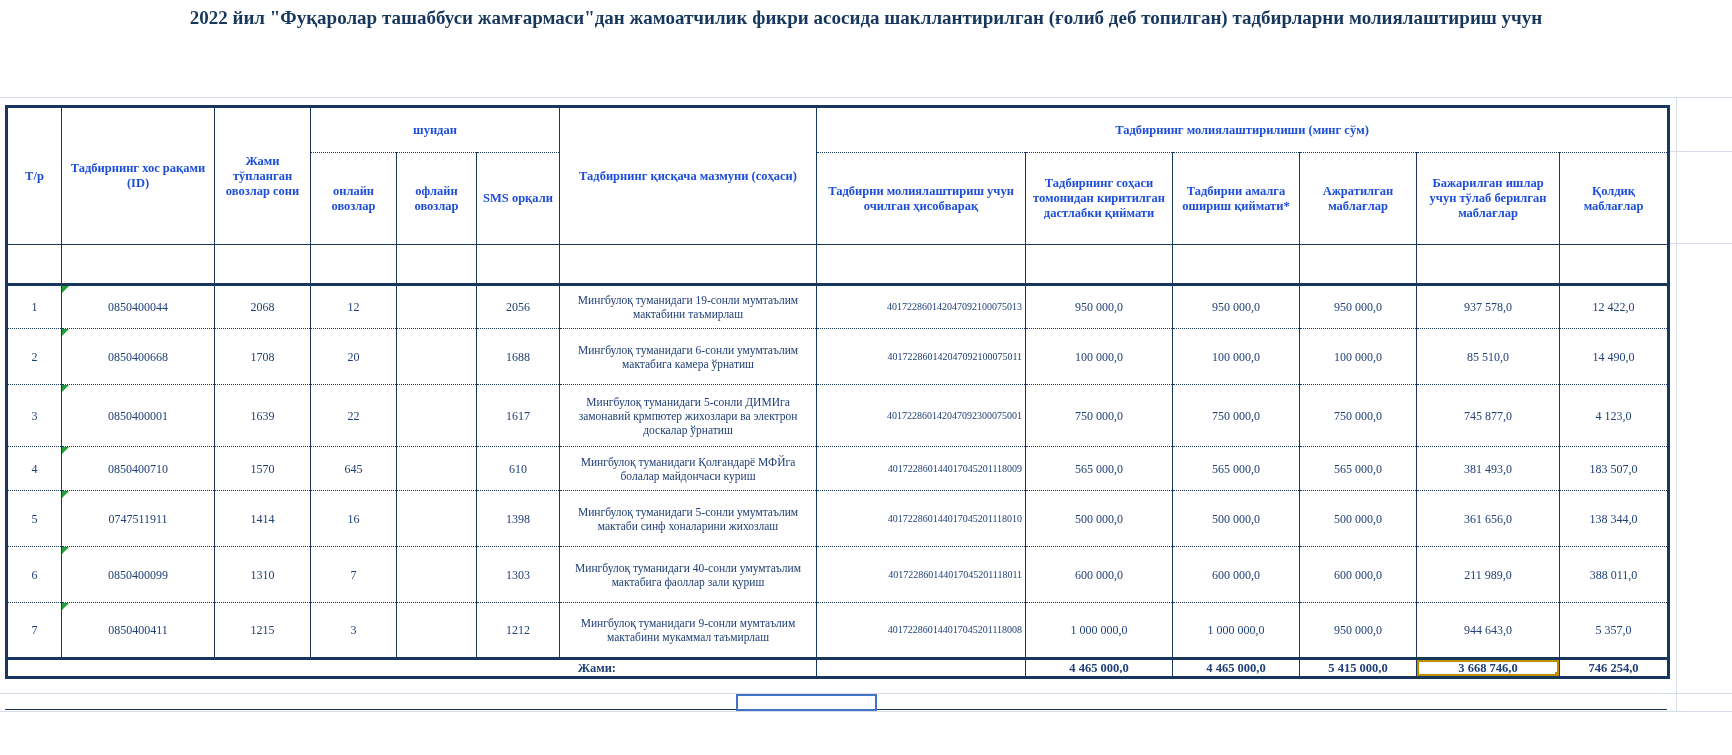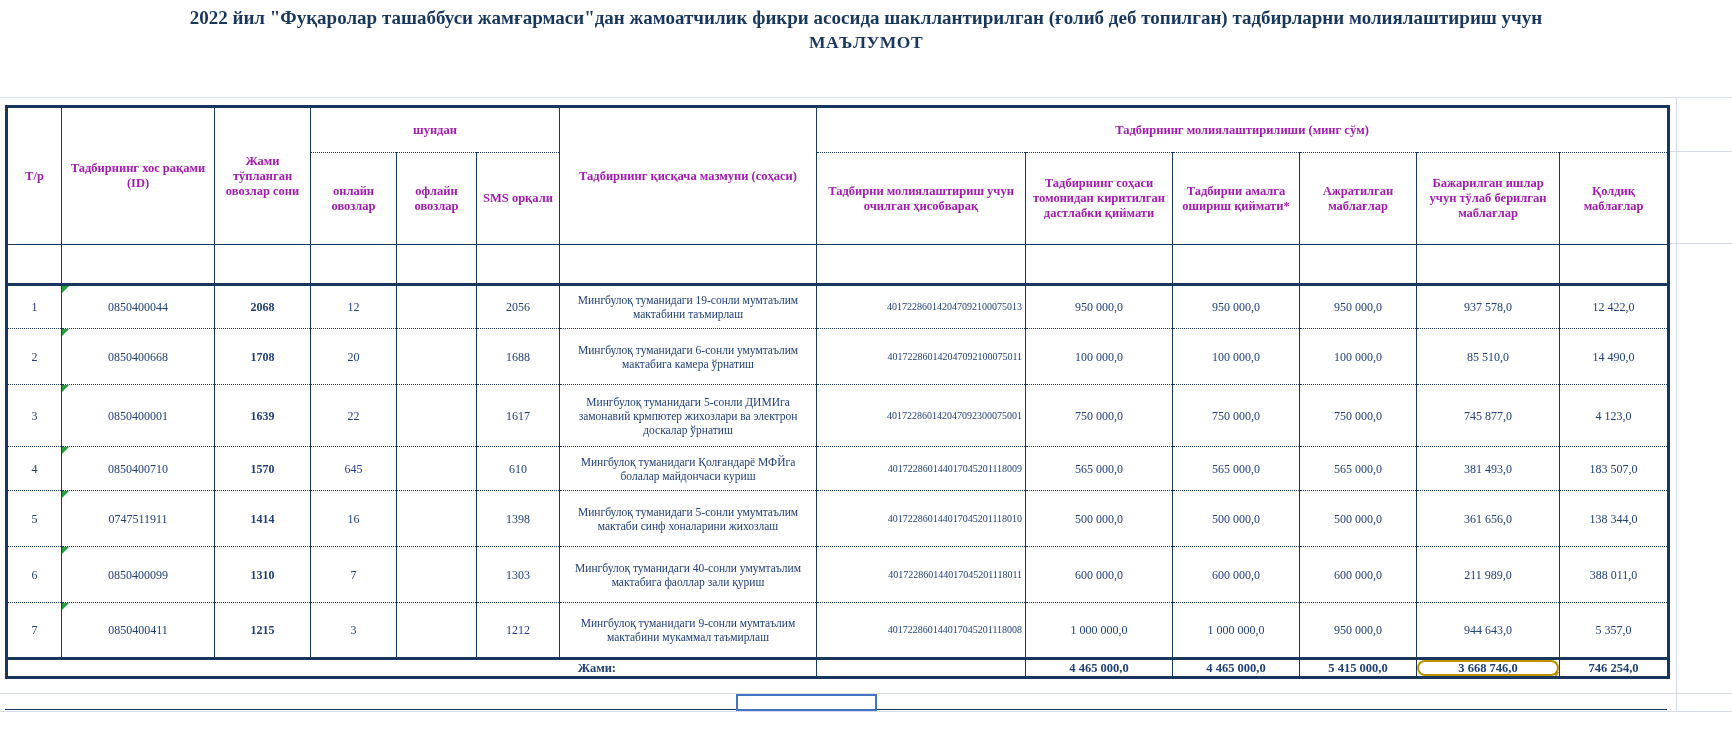--- a/index.html
+++ b/index.html
@@ -12,50 +12,49 @@
            font-weight:bold; font-size:19px; line-height:24px; color:#17375D; }
   .title .t3 { font-size:17.5px; letter-spacing:.5px; }
   
   .gl { position:absolute; background:#D6DCE8; }
   
   table.main { position:absolute; left:5px; top:105px; width:1662px;
                border-collapse:collapse; table-layout:fixed;
                border:3px solid #17375D; }
   th,td { border-left:1px solid #17375D; overflow:hidden; vertical-align:middle;
           text-align:center; padding:1px 3px; }
-  th { font-weight:bold; font-size:12.5px; line-height:15px; color:#a21caf; }
+  th { font-weight:bold; font-size:12.5px; line-height:15px; color:#1d4ed8; }
   td { font-size:12px; line-height:14px; color:#1F3F77; }
   tr.rowA { height:46px; }
   tr.rowB { height:92px; }
   tr.rowC { height:40px; }
   tr.rowC th { border-top:1px solid #17375D; border-bottom:3px solid #17375D; }
   th.grp { border-bottom:1px dotted #17375D; }
   tbody tr.data td { border-top:1px dotted #17375D; }
   tbody tr.data.first td { border-top:none; }
   td.c-desc { font-size:11.5px; }
-  td.c-total { font-weight:bold; }
+  td.c-total { font-weight:normal; }
   td.c-acct { text-align:right; padding-left:5px; font-size:10px; }
   td.rel { position:relative; }
   .tri { position:absolute; top:0; left:0; width:0; height:0;
          border-top:7px solid #21A038; border-right:7px solid transparent; }
   tr.totals { height:14px; }
   tr.totals td { border-top:3px solid #17375D; font-weight:bold; font-size:12.5px; }
   td.jami { text-align:right; padding-right:200px; }
-  td.sel-gold { box-shadow:inset 0 0 0 2px #BF8F00;border-radius:11px; }
+  td.sel-gold { box-shadow:inset 0 0 0 2px #BF8F00; }
   .handle { position:absolute; right:-1px; bottom:-1px; width:5px; height:5px; background:#BF8F00; }
   
   .thinline { position:absolute; background:#17375D; }
   .bluebox { position:absolute; border:2px solid #4472C4; background:transparent; }
 </style>
 </head>
 <body>
 
 <div class="title">
   <div>2022 йил "Фуқаролар ташаббуси жамғармаси"дан жамоатчилик фикри асосида шакллантирилган (ғолиб деб топилган) тадбирларни молиялаштириш учун</div>
-  <div class="t3">МАЪЛУМОТ</div>
 </div>
 
 <div class="gl" style="left:0;top:97px;width:1732px;height:1px;"></div>
 <div class="gl" style="left:1676px;top:97px;width:1px;height:614px;"></div>
 <div class="gl" style="left:1668px;top:151px;width:64px;height:1px;"></div>
 <div class="gl" style="left:1668px;top:243px;width:64px;height:1px;"></div>
 <div class="gl" style="left:0;top:693px;width:1732px;height:1px;"></div>
 <div class="gl" style="left:0;top:711px;width:1732px;height:1px;"></div>
 
 <table class="main">

